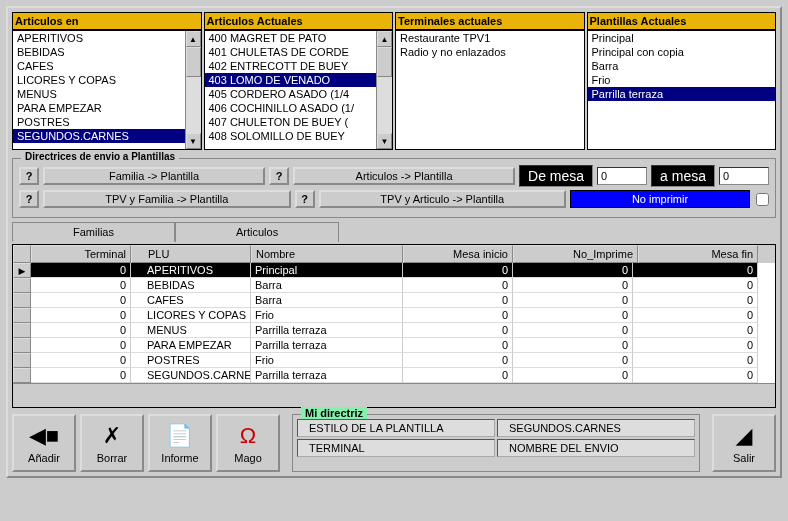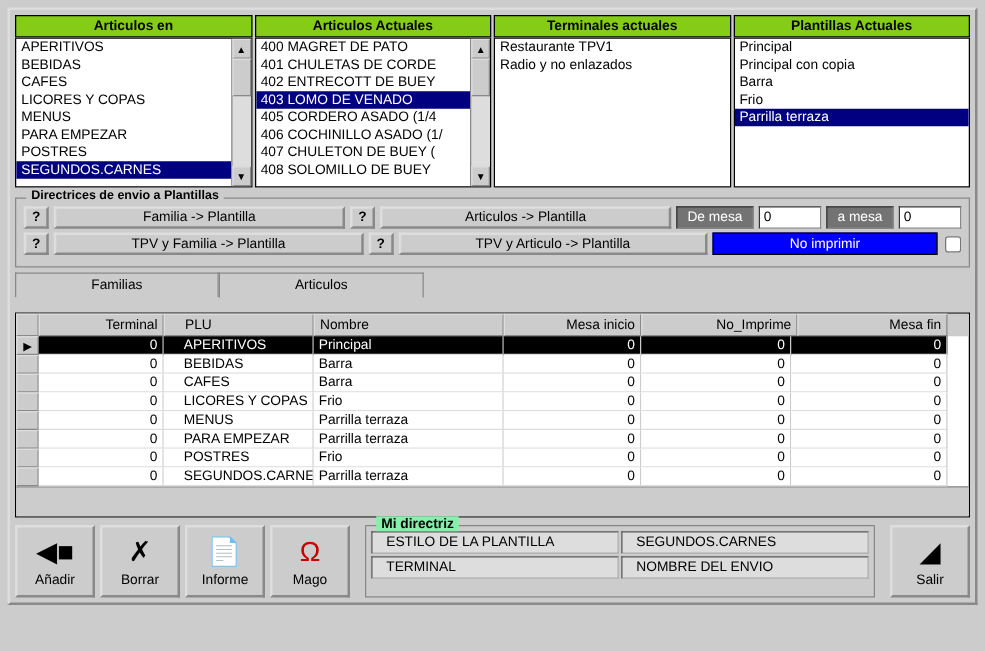--- a/index.html
+++ b/index.html
@@ -1,37 +1,37 @@
 <!DOCTYPE html>
 <html><head>
 <meta charset="utf-8">
 <style>
 * { box-sizing: border-box; margin: 0; padding: 0; font-family: Arial, sans-serif; }
 body { background: #ccc; padding: 6px; font-size: 11px; }
 .window { background: #ccc; border: 2px outset #ddd; padding: 4px; width: 776px; }
 .top-panels { display: flex; gap: 2px; margin-bottom: 8px; }
 .panel { flex: 1; display: flex; flex-direction: column; }
-.panel-header { background: #84cc16; border: 1px solid #000; text-align: center; font-weight: bold; padding: 2px; font-size: 11px; }
+.panel-header { background: #eab308; border: 1px solid #000; text-align: left; font-weight: bold; padding: 2px; font-size: 11px; }
 .panel-list { background: #fff; border: 1px solid #000; height: 120px; overflow: hidden; position: relative; }
 .list-item { padding: 1px 4px; font-size: 11px; cursor: pointer; white-space: nowrap; overflow: hidden; }
 .list-item.selected { background: #000080; color: #fff; }
 .scrollbar { position: absolute; right: 0; top: 0; bottom: 0; width: 16px; background: #ddd; border-left: 1px solid #888; }
 .scroll-arrow { height: 16px; background: #ccc; border: 1px outset #ddd; display: flex; align-items: center; justify-content: center; font-size: 8px; }
 .scroll-thumb { background: #ccc; border: 1px outset #ddd; height: 30px; margin: 0; }
 
 .fieldset { border: 1px solid #888; padding: 6px; margin-bottom: 4px; position: relative; background: #ccc; }
 .fieldset-title { position: absolute; top: -8px; left: 8px; background: #ccc; padding: 0 4px; font-weight: bold; font-size: 10px; }
 .directrices-row { display: flex; gap: 4px; margin-bottom: 3px; align-items: center; }
 .help-btn { width: 20px; height: 18px; background: #ccc; border: 2px outset #ddd; font-weight: bold; cursor: pointer; font-size: 11px; }
 .dir-btn { flex: 1; height: 18px; background: #ccc; border: 2px outset #ddd; cursor: pointer; font-size: 11px; }
-.blue-label { background: #737373; color: #fff; padding: 2px 8px; font-size: 11px; border: 1px inset #888; }
+.blue-label { background: #000000; color: #fff; padding: 2px 8px; font-size: 14px; border: 1px inset #888; }
 .white-input { background: #fff; border: 1px inset #888; width: 50px; height: 18px; padding: 1px 3px; font-size: 11px; }
 .blue-btn { background: #0000ff; color: #fff; border: 1px solid #000; padding: 2px 20px; cursor: pointer; font-size: 11px; width: 180px; text-align: center; }
 
-.tabs { display: flex; margin-bottom: 12px; text-align: center; }
+.tabs { display: flex; margin-bottom: 2px; text-align: center; }
 .tab { padding: 3px 60px; border: 1px solid #888; background: #ccc; cursor: pointer; font-size: 11px; border-bottom: none; }
 .tab.active { background: #ccc; border-bottom: 1px solid #ccc; position: relative; z-index: 1; }
 
 .grid { background: #fff; border: 1px solid #000; }
 .grid-header { display: flex; background: #ccc; }
 .grid-header-cell { border: 1px outset #ddd; padding: 2px 4px; font-size: 11px; text-align: left; background: #ccc; }
 .grid-row { display: flex; }
 .grid-row.selected .grid-cell { background: #000; color: #fff; }
 .grid-cell { border-right: 1px solid #ccc; border-bottom: 1px solid #ddd; padding: 1px 4px; font-size: 11px; background: #fff; overflow: hidden; white-space: nowrap; }
 .grid-row-header { width: 18px; background: #ccc; border: 1px outset #ddd; display: flex; align-items: center; justify-content: center; font-size: 9px; }

